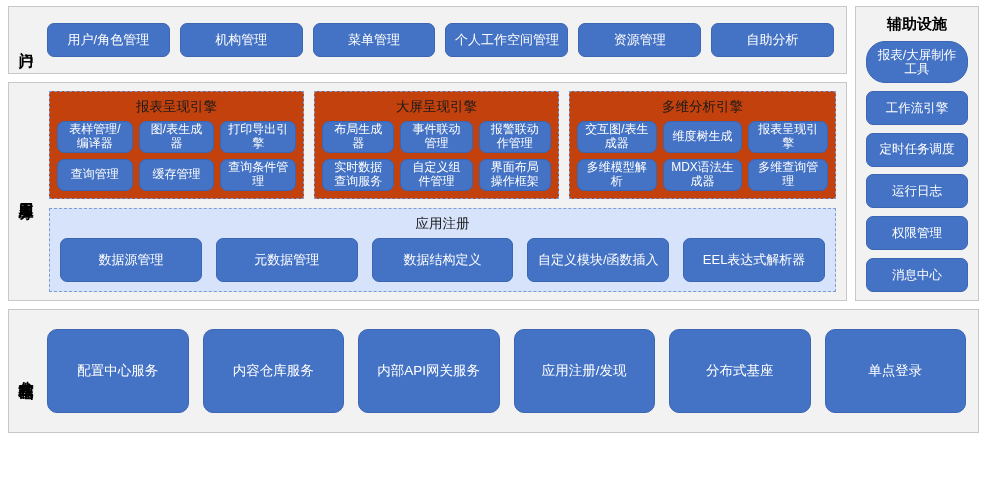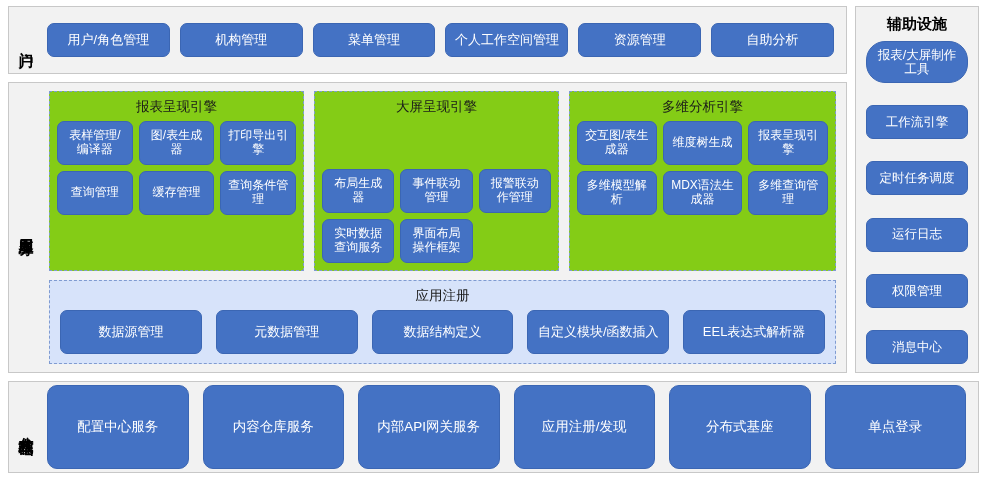--- a/index.html
+++ b/index.html
@@ -73,38 +73,38 @@
   
   .appsvc{flex:1 1 auto;}
   .appsvc .band-body{
     flex-direction:column;align-items:stretch;justify-content:flex-start;
     padding:8px 10px 8px 6px;gap:9px;
   }
   .engines{
     display:flex;flex-direction:row;gap:10px;align-items:stretch;
   }
   .panel{
-    background:#84cc16;
+    background:#c2410c;
     border:1px dashed #7f9bd1;
     box-sizing:border-box;
     padding:4px 7px 7px 7px;
     display:flex;flex-direction:column;
   }
   .panel-title{
     text-align:center;font-size:13.5px;color:#1a1a1a;
     padding:2px 0 5px 0;
   }
   .grid{
     display:grid;
     grid-template-columns:repeat(3,1fr);
     gap:6px;
   }
-  .grid .pill{height:44px;font-size:12px;}
+  .grid .pill{height:32px;font-size:12px;}
   .eng1{flex:0 0 255px;}
-  .eng2{flex:0 0 245px;gap:48px;}
+  .eng2{flex:0 0 245px;}
   .eng3{flex:1 1 auto;}
 
   .cfg{
     background:#d7e3fa;border:1px dashed #7f9bd1;
     box-sizing:border-box;padding:4px 10px 9px 10px;
   }
   .cfg-row{
     display:flex;flex-direction:row;gap:14px;justify-content:center;align-items:center;
   }
   .cfg-row .pill{height:44px;flex:1 1 0;font-size:13px;max-width:180px;}
@@ -119,21 +119,21 @@
   }
   .aux-title{
     text-align:center;font-weight:bold;font-size:15px;color:#000000;
     padding:2px 0 7px 0;
   }
   .aux-list{flex:1 1 auto;display:flex;flex-direction:column;justify-content:space-between;gap:7px;}
   .aux-list .pill{font-size:12.5px;min-height:34px;}
   .aux-list .pill.tall{min-height:42px;border-radius:19px;}
 
   
-  .dist{height:92px;margin-top:8px;}
+  .dist{height:124px;margin-top:8px;}
   .dist .band-body{
     justify-content:space-between;padding:0 12px 0 4px;gap:14px;
   }
   .dist .pill{
     flex:1 1 0;height:84px;border-radius:10px;font-size:13.5px;max-width:150px;
   }
 </style>
 </head>
 <body>
 
@@ -177,20 +177,21 @@
               </div>
             </div>
 
             <div class="panel eng2">
               <div class="panel-title">大屏呈现引擎</div>
               <div class="grid">
                 <div class="pill">布局生成器</div>
                 <div class="pill">事件联动管理</div>
                 <div class="pill">报警联动作管理</div>
                 <div class="pill">实时数据查询服务</div>
+                <div class="pill">自定义组件管理</div>
                 <div class="pill">界面布局操作框架</div>
               </div>
             </div>
 
             <div class="panel eng3">
               <div class="panel-title">多维分析引擎</div>
               <div class="grid">
                 <div class="pill">交互图/表生成器</div>
                 <div class="pill">维度树生成</div>
                 <div class="pill">报表呈现引擎</div>

